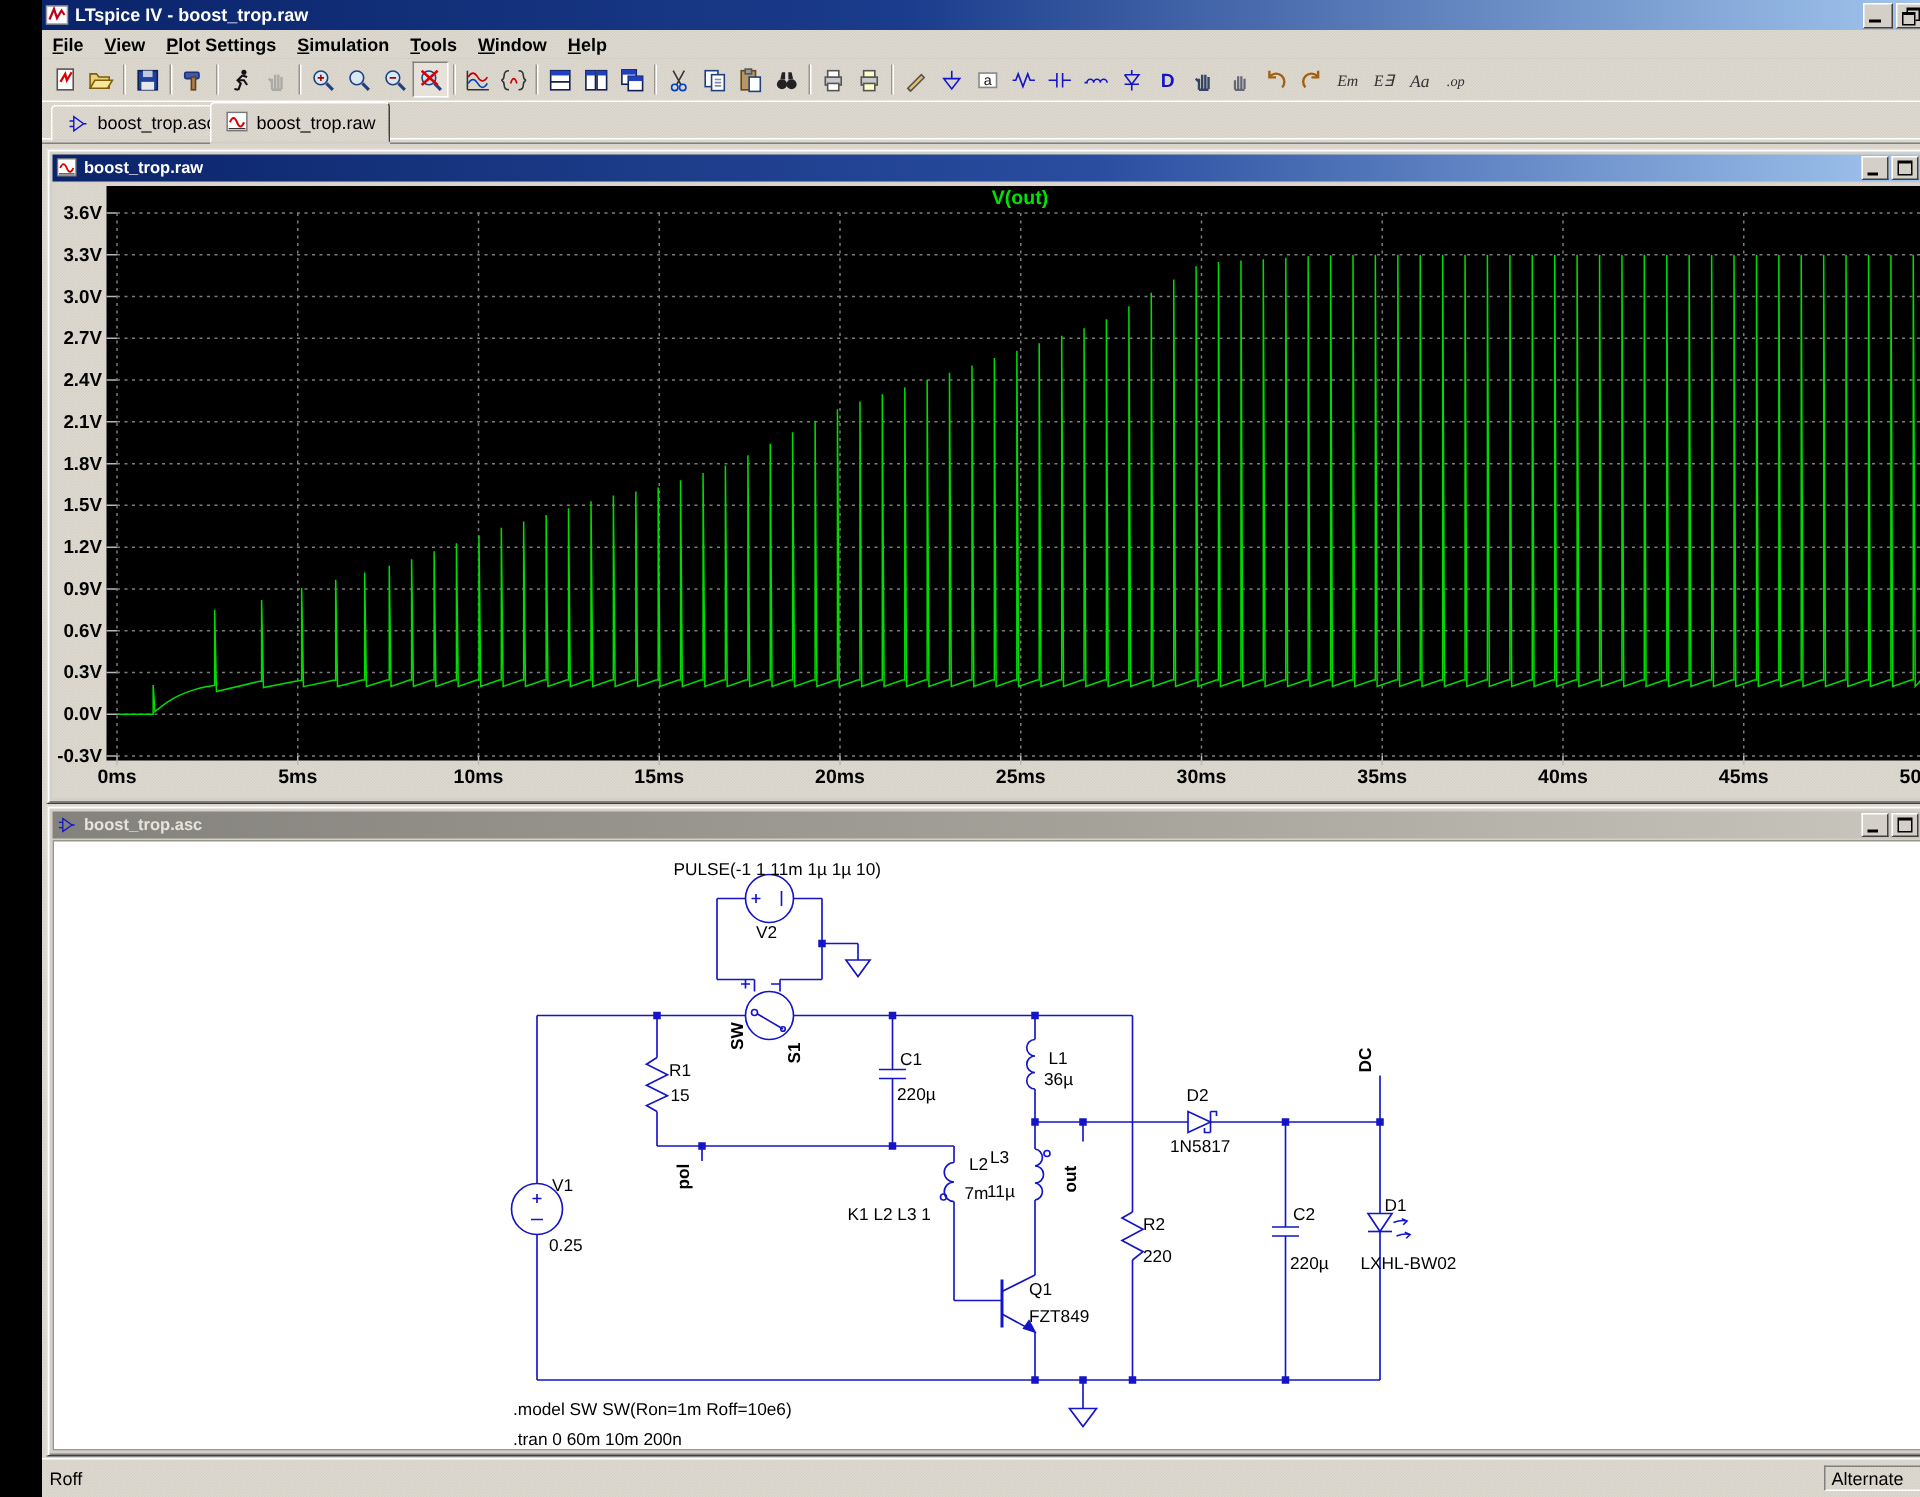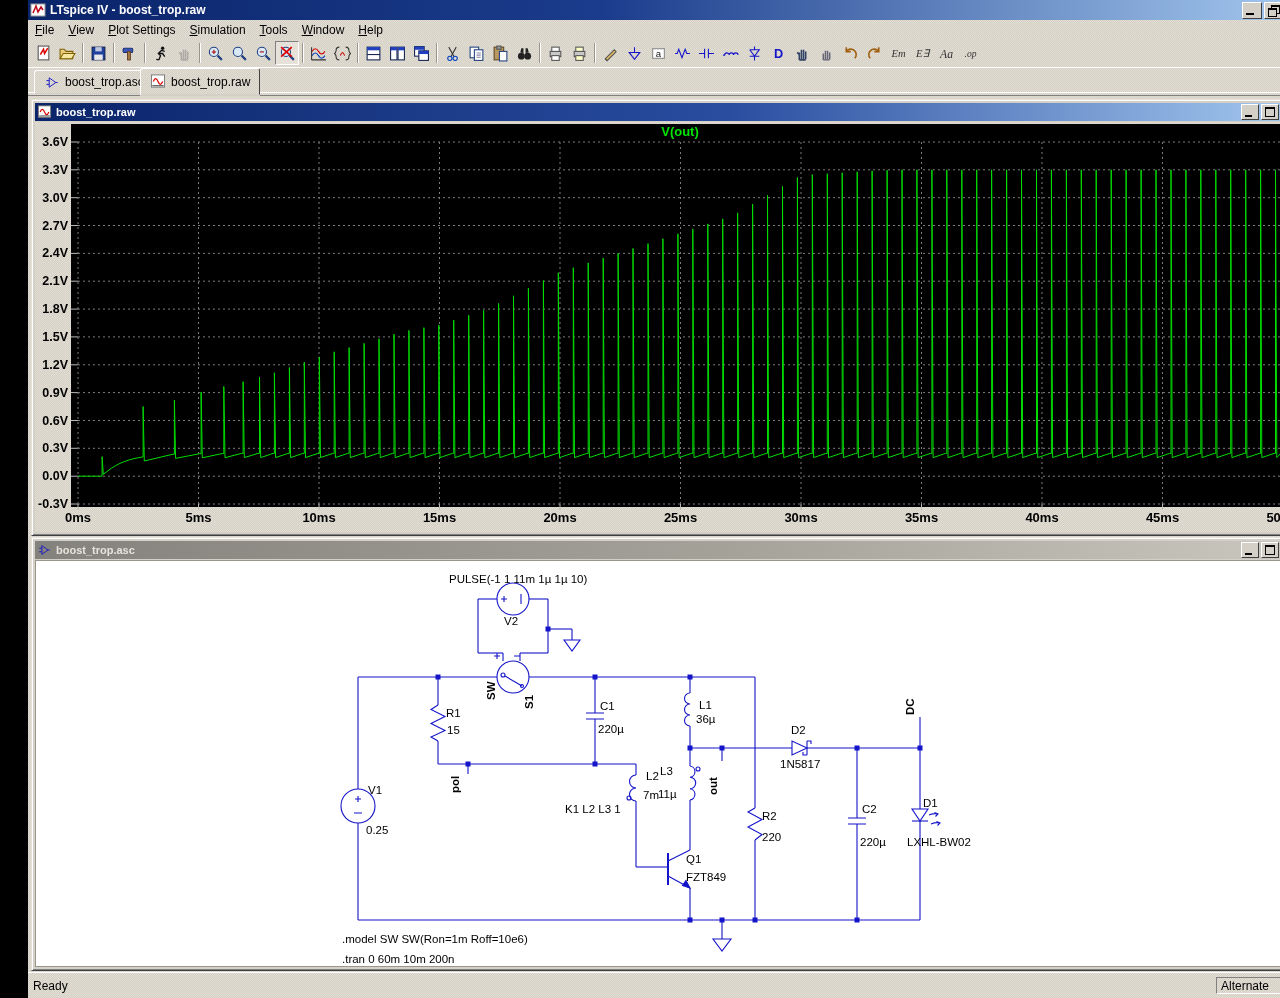--- a/index.html
+++ b/index.html
@@ -19,21 +19,21 @@
   .winbtns{display:flex;gap:2px;}
   .wbtn{width:18px;height:15px;background:#d4d0c8;border:1px solid;border-color:#fff #404040 #404040 #fff;
     display:flex;align-items:center;justify-content:center;position:relative;}
   .wbtn .mini{position:absolute;left:3px;bottom:3px;width:8px;height:2px;background:#000;}
   .wbtn .rest1{position:absolute;left:6px;top:2px;width:7px;height:6px;border:1px solid #000;border-top-width:2px;background:#d4d0c8;}
   .wbtn .rest2{position:absolute;left:3px;top:5px;width:7px;height:6px;border:1px solid #000;border-top-width:2px;background:#d4d0c8;}
   .wbtn .cross{font-size:12px;font-weight:bold;color:#000;line-height:10px;}
   
   .menubar{position:absolute;left:0;top:20px;width:100%;height:19px;display:flex;align-items:center;
     font-size:12px;color:#000;border-bottom:1px solid #c8c4bc;}
-  .menu-item{padding:14px 7px;}
+  .menu-item{padding:14px 7px;font-weight:bold;}
   
   .toolbar{position:absolute;left:0;top:39px;width:100%;height:29px;display:flex;align-items:center;
     padding-left:3px;box-sizing:border-box;border-bottom:1px solid #fff;}
   .tb-btn{width:24px;height:24px;display:flex;align-items:center;justify-content:center;flex:0 0 auto;}
   .tb-btn svg{width:17px;height:17px;}
   .tb-btn.pressed{border:1px solid;border-color:#808080 #fff #fff #808080;background:#e6e2da;width:22px;height:22px;}
   .tb-btn.disabled{opacity:.45;filter:grayscale(1);}
   .tb-sep{width:7px;height:22px;position:relative;flex:0 0 auto;}
   .tb-sep::before{content:"";position:absolute;left:3px;top:1px;width:1px;height:20px;background:#9a968e;}
   .tb-sep::after{content:"";position:absolute;left:4px;top:1px;width:1px;height:20px;background:#fff;}
@@ -602,17 +602,17 @@
               <text x="312" y="940">.model SW SW(Ron=1m Roff=10e6)</text>
               <text x="312" y="960">.tran 0 60m 10m 200n</text>
             </g>
           </svg>
       </div>
     </div>
 
   </div>
 
   <div class="statusbar dither">
-    <span class="left">Ready</span>
+    <span class="left">Roff</span>
     <span class="panel">Alternate</span>
   </div>
 
 </div>
 
 </body></html>

